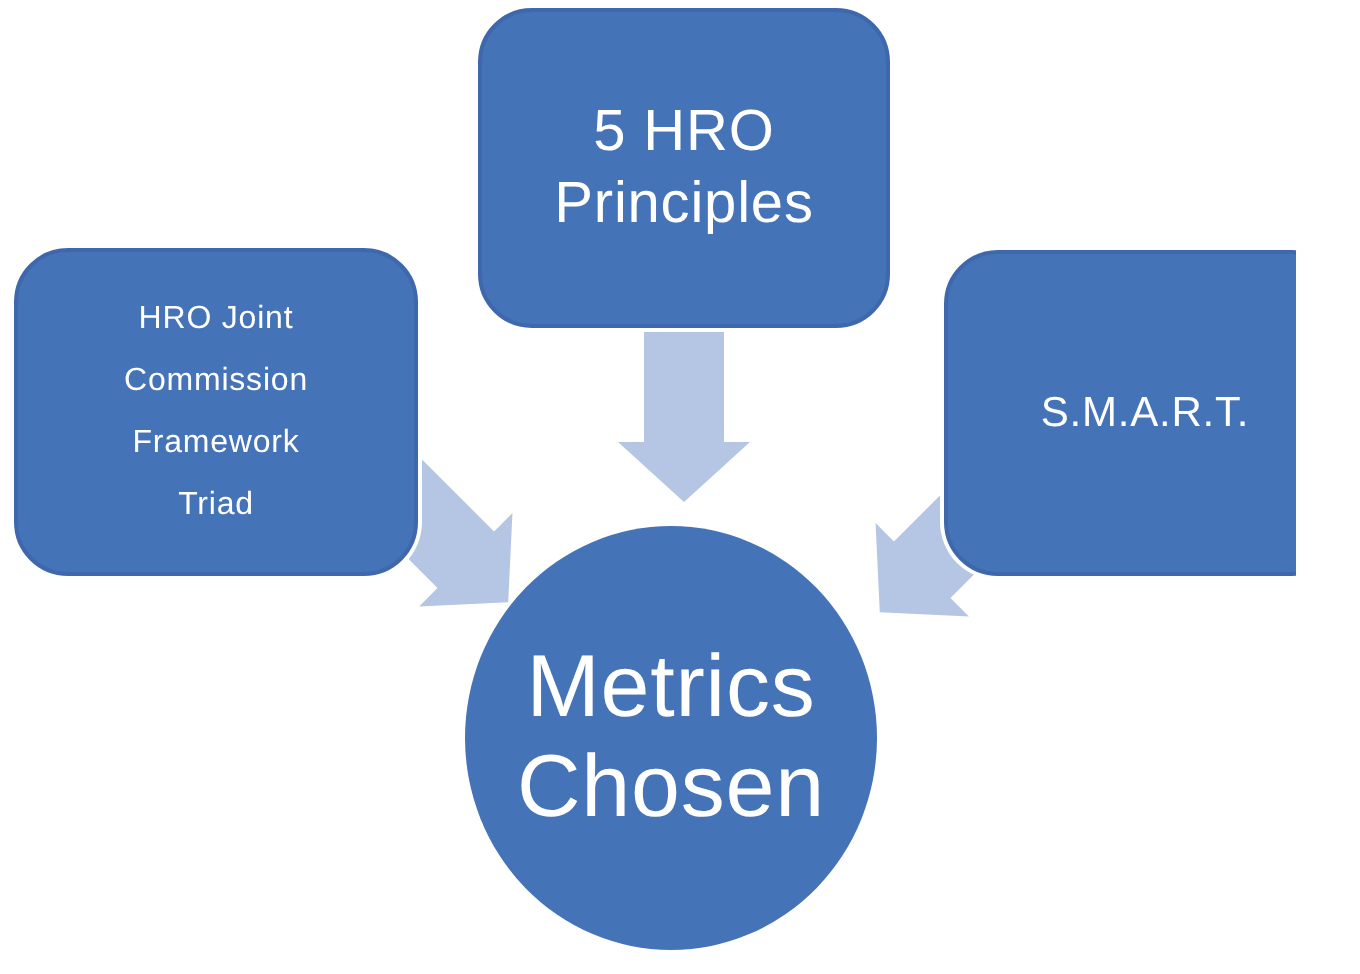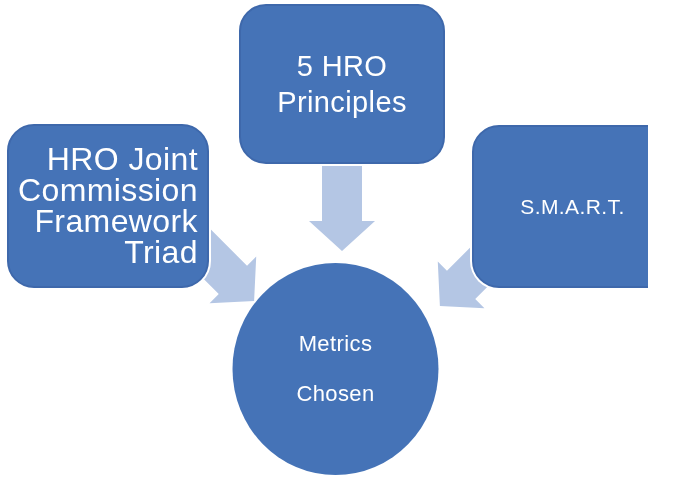--- a/index.html
+++ b/index.html
@@ -41,23 +41,23 @@
     position: absolute;
     display: flex;
     align-items: center;
     justify-content: center;
     text-align: center;
     color: #ffffff;
     white-space: pre-line;
     letter-spacing: 0.4px;
   }
   .label-top    { left: 240px; top: 5px;   width: 204px; height: 158px; font-size: 29px; line-height: 36px; }
-  .label-left   { left: 8px;   top: 125px; width: 200px; height: 162px; font-size: 32px; line-height: 31px; text-align: right; }
+  .label-left   { left: 8px;   top: 125px; width: 200px; height: 162px; font-size: 16px; line-height: 31px; }
   .label-right  { left: 473px; top: 126px; width: 199px; height: 161px; font-size: 21px; line-height: 34px; }
-  .label-center { left: 232px; top: 263px; width: 207px; height: 212px; font-size: 22px; line-height: 50px; }
+  .label-center { left: 232px; top: 263px; width: 207px; height: 212px; font-size: 44px; line-height: 50px; }
 </style>
 </head>
 <body>
 
 <div class="figure">
 
   <svg width="680" height="487" viewBox="0 0 680 487">
 
     <polygon class="arrow" points="-20,0 -20,55 -33,55 0,85 33,55 20,55 20,0" transform="translate(342,166)"></polygon>
     <polygon class="arrow" points="-20,0 -20,55 -33,55 0,85 33,55 20,55 20,0" transform="translate(194,241) rotate(-45)"></polygon>

